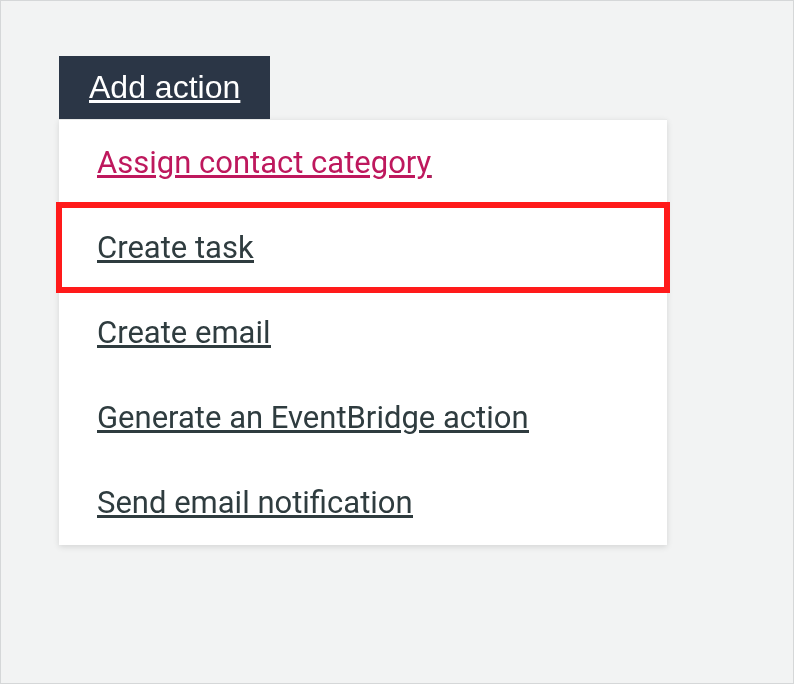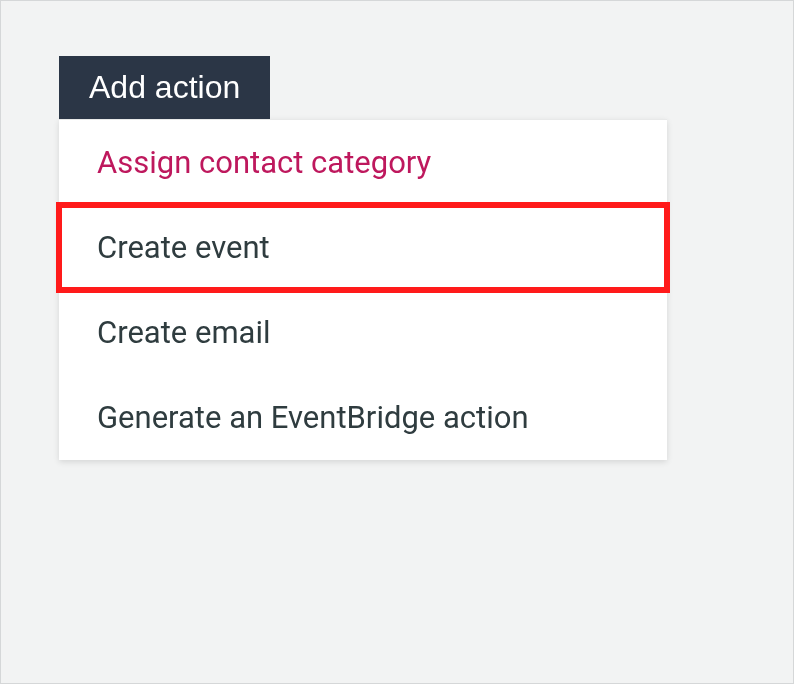--- a/index.html
+++ b/index.html
@@ -1,18 +1,19 @@
 <!DOCTYPE html>
 <html><head>
   <meta charset="utf-8">
   <style>
     * {
       margin: 0;
       padding: 0;
       box-sizing: border-box;
+      text-decoration: underline;
     }
     body {
       width: 794px;
       height: 684px;
       background: #f2f3f3;
       font-family: -apple-system, BlinkMacSystemFont, "Segoe UI", Roboto, Helvetica, Arial, sans-serif;
       position: relative;
       border: 1.5px solid #d5d7d8;
     }
     .container {
@@ -58,22 +59,25 @@
 
 <div class="container">
   <button class="add-action-btn">
     <span>Add action</span>
   </button>
   <div class="dropdown">
     <div class="dropdown-item disabled">
       <span>Assign contact category</span>
     </div>
     <div class="dropdown-item highlighted">
-      <span>Create event</span>
+      <span>Create task</span>
     </div>
     <div class="dropdown-item">
       <span>Create email</span>
     </div>
     <div class="dropdown-item">
       <span>Generate an EventBridge action</span>
     </div>
+    <div class="dropdown-item">
+      <span>Send email notification</span>
+    </div>
   </div>
 </div>
 
 </body></html>

